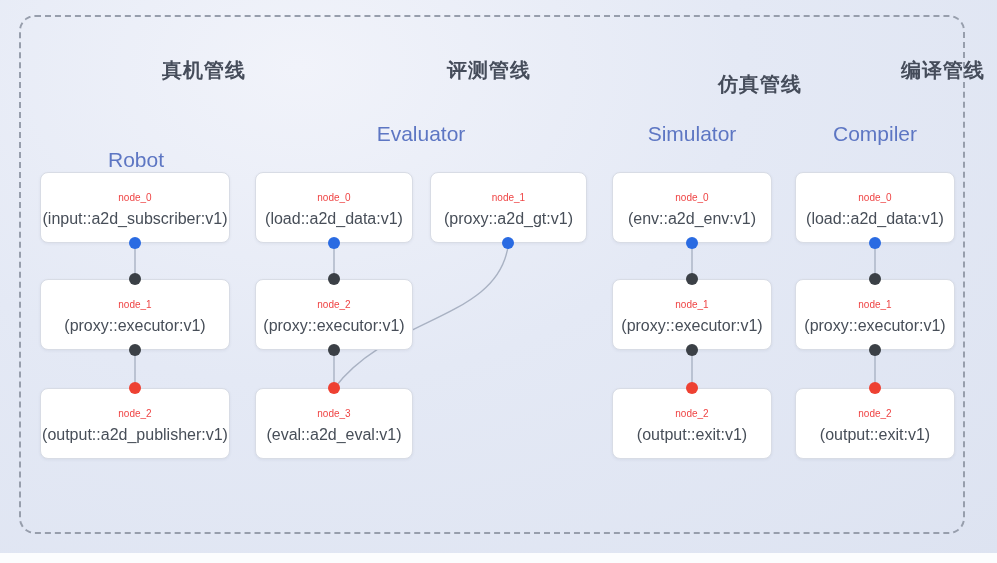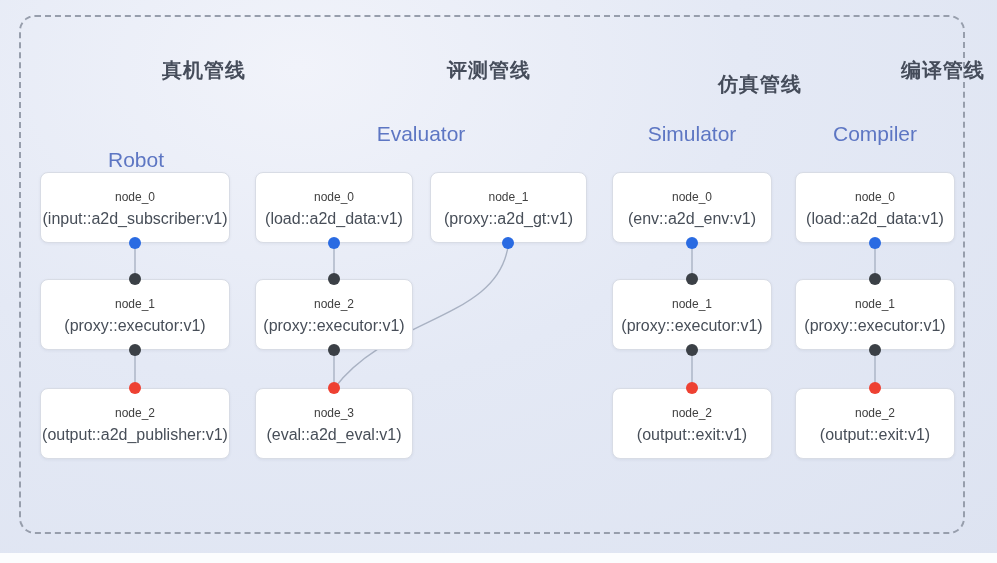--- a/index.html
+++ b/index.html
@@ -23,21 +23,21 @@
   .title-en{
     position:absolute;width:220px;text-align:center;top:122px;
     font-size:21px;color:#5d76c3;z-index:2;
   }
   .node{
     position:absolute;height:71px;box-sizing:border-box;background:#ffffff;
     border:1px solid #d8dce5;border-radius:8px;z-index:2;
     display:flex;flex-direction:column;align-items:center;justify-content:center;
     box-shadow:0 1px 3px rgba(60,70,100,0.07);
   }
-  .node-name{font-size:12px;color:#404040;line-height:21px;}
+  .node-name{font-size:10px;color:#ef4444;line-height:21px;}
   .node-type{font-size:16px;color:#474e58;line-height:21px;}
   .dot{position:absolute;width:12px;height:12px;border-radius:50%;z-index:3;}
   .dot.src{background:#2a6be2;}
   .dot.mid{background:#3b4046;}
   .dot.tgt{background:#ee4132;}
   .r1{top:172px;} .r2{top:279px;} .r3{top:388px;}
 </style>
 </head>
 <body>
 

